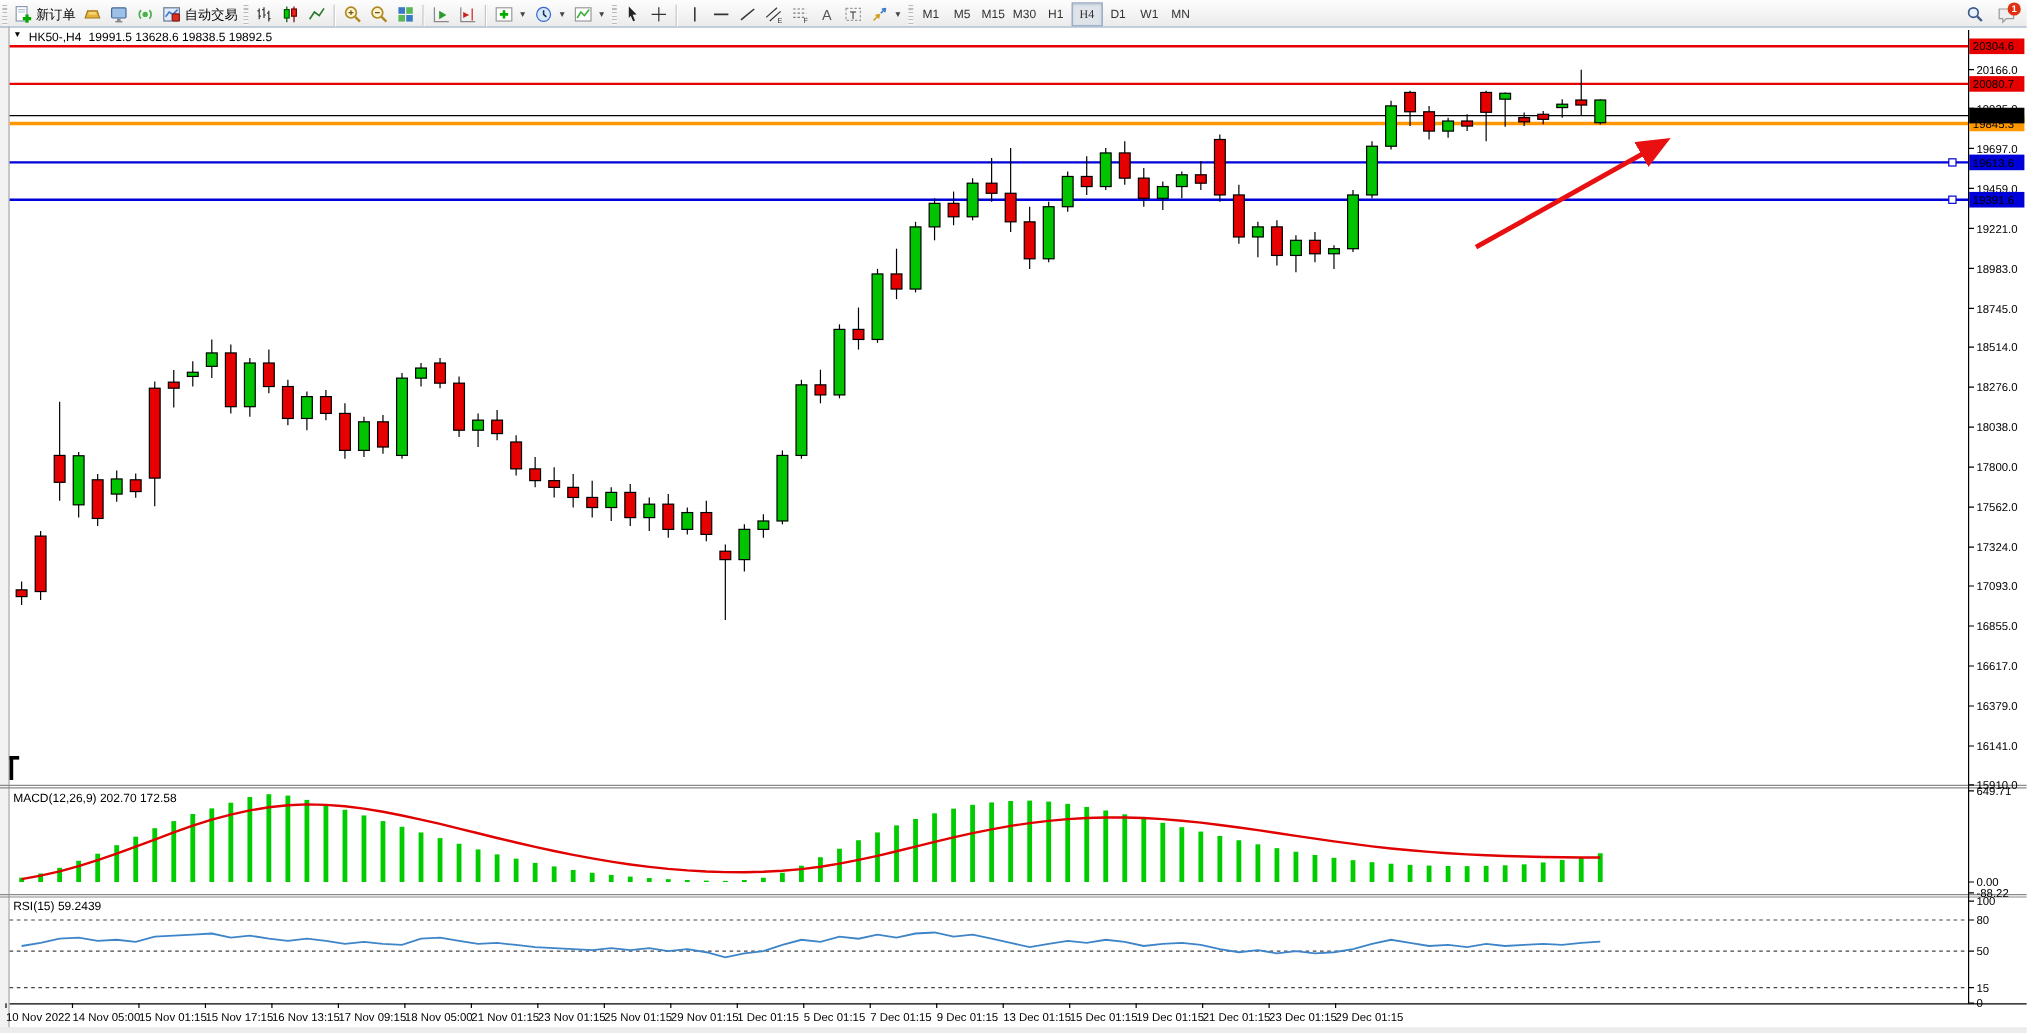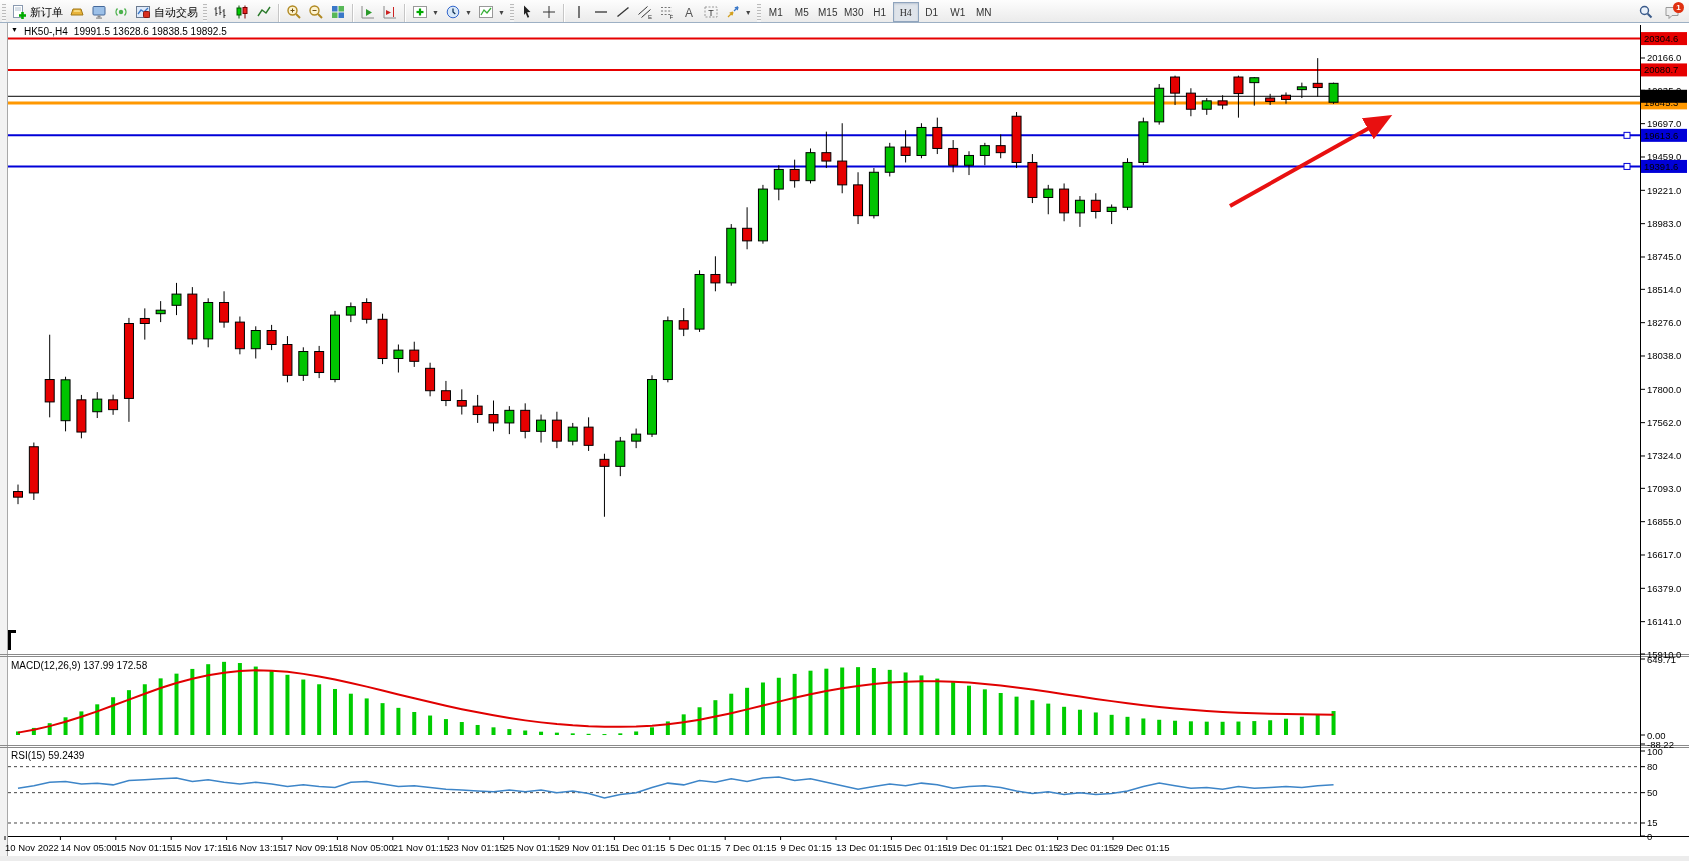--- a/index.html
+++ b/index.html
@@ -657,14 +657,14 @@
       <span class="badge">1</span>
     </button>
   </div>
 </div>
 
 <div class="overlay" id="chart-title">
   <span class="tri">▼</span>
   <span>HK50-,H4</span>
   <span>19991.5 13628.6 19838.5 19892.5</span>
 </div>
-<div class="overlay" id="macd-label">MACD(12,26,9) 137.99 172.58</div>
+<div class="overlay" id="macd-label">MACD(12,26,9) 202.70 172.58</div>
 <div class="overlay" id="rsi-label">RSI(15) 59.2439</div>
 
 </body></html>

